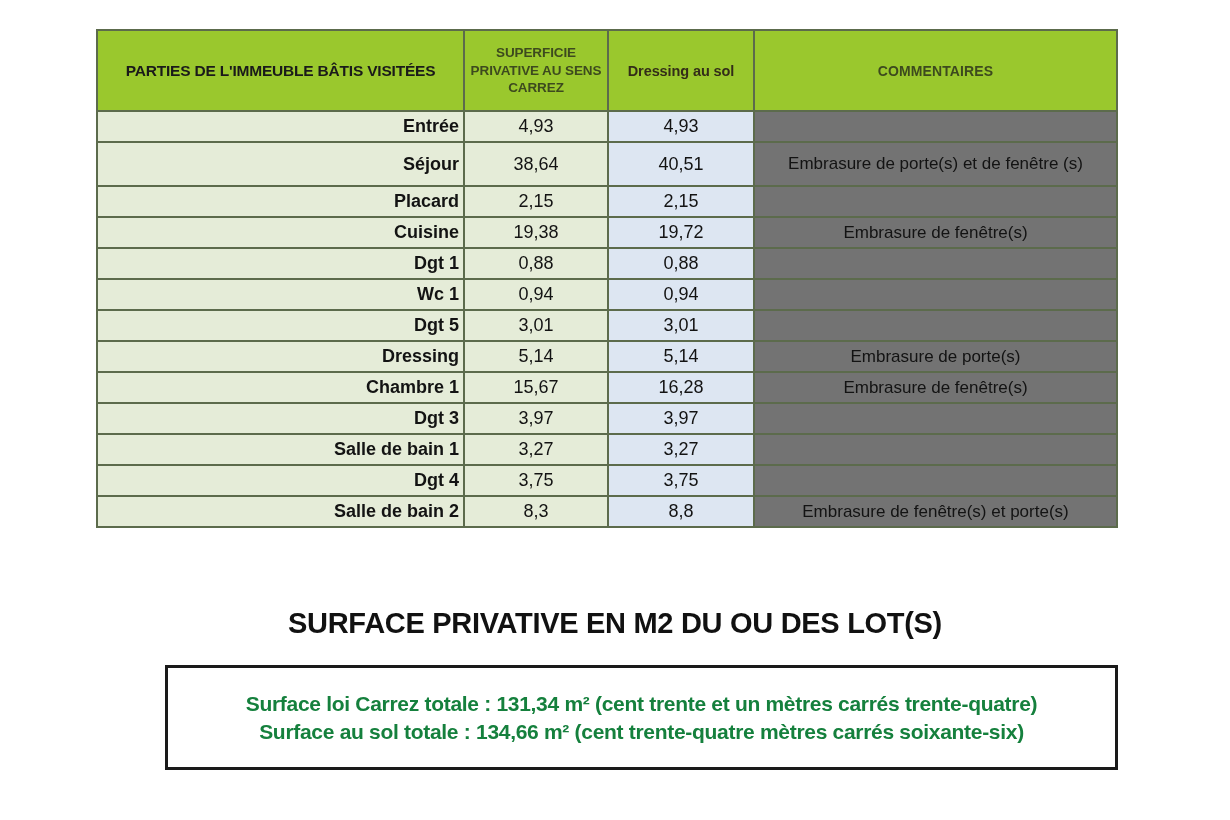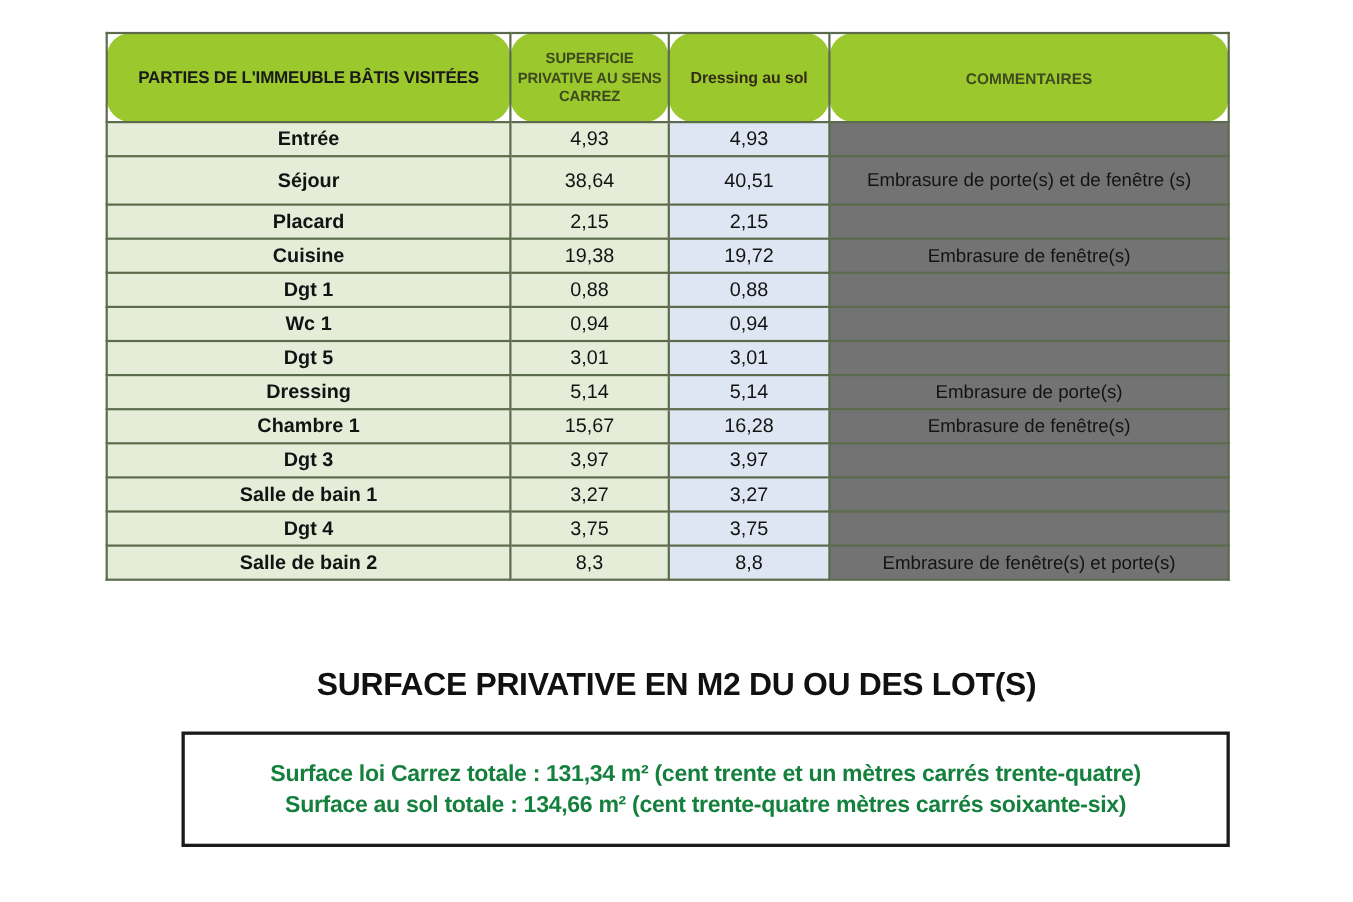--- a/index.html
+++ b/index.html
@@ -42,21 +42,20 @@
   col.c-carrez   { width: 144px; }
   col.c-sol      { width: 146px; }
   col.c-comment  { width: 363px; }
 
   
   thead th {
     background: #9ac82d;
     height: 79px;
     text-align: center;
     font-weight: bold;
-    border-radius: 22px;
   }
   th.h-room {
     font-size: 15.5px;
     letter-spacing: -0.2px;
     color: #1a1a1a;
   }
   th.h-carrez {
     font-size: 13.5px;
     line-height: 1.32;
     letter-spacing: -0.1px;
@@ -72,21 +71,21 @@
     letter-spacing: 0.1px;
     color: #3d4a1e;
   }
 
   
   tbody tr { height: 31px; }
   tbody tr.tall { height: 44px; }
 
   td.cell-room {
     background: #e5ecd8;
-    text-align: center;
+    text-align: right;
     font-weight: bold;
     font-size: 18px;
     color: #131313;
   }
   td.cell-carrez {
     background: #e5ecd8;
     text-align: center;
     font-size: 18px;
     color: #131313;
   }

